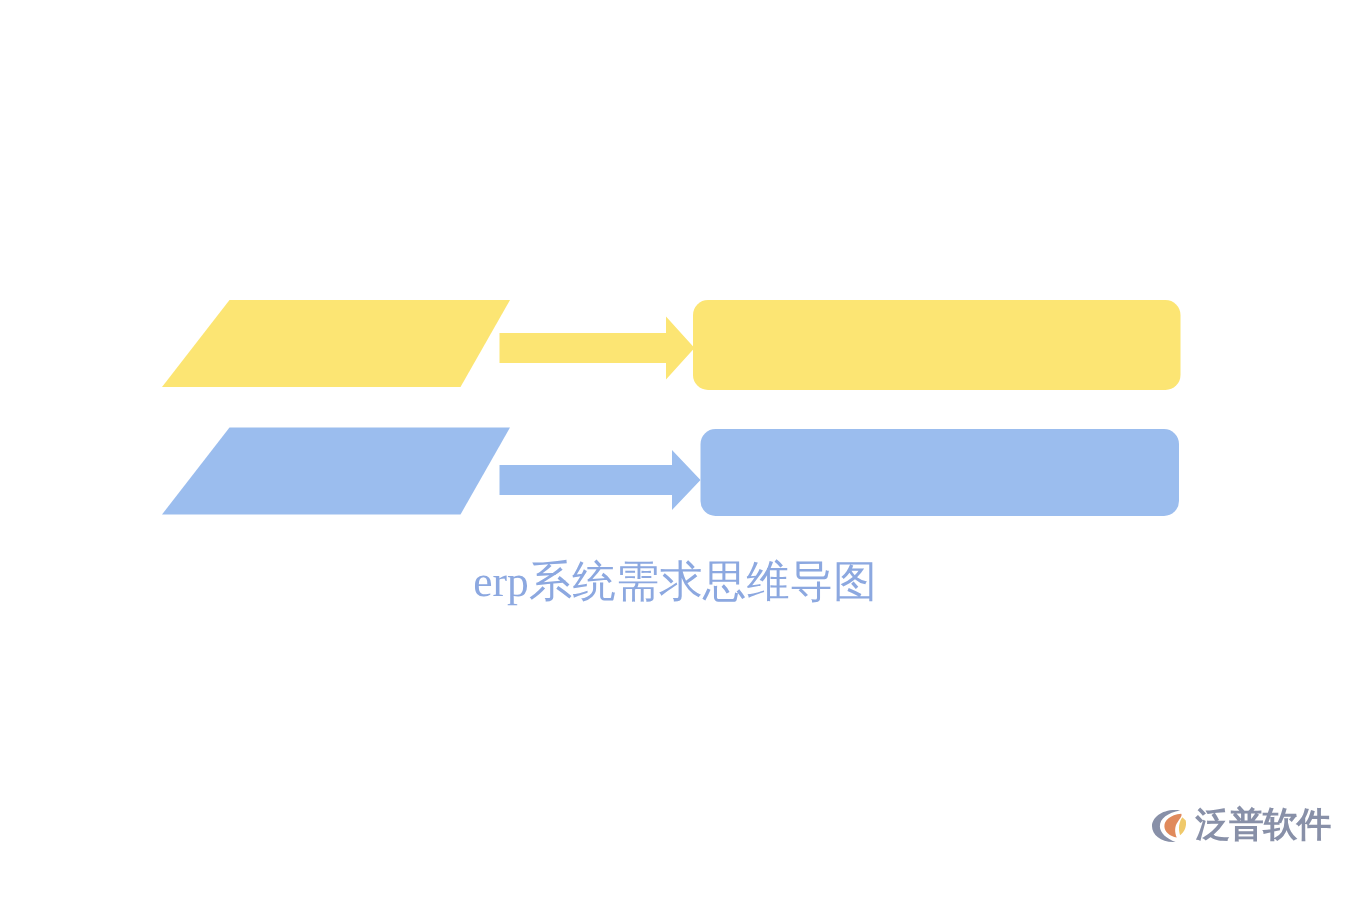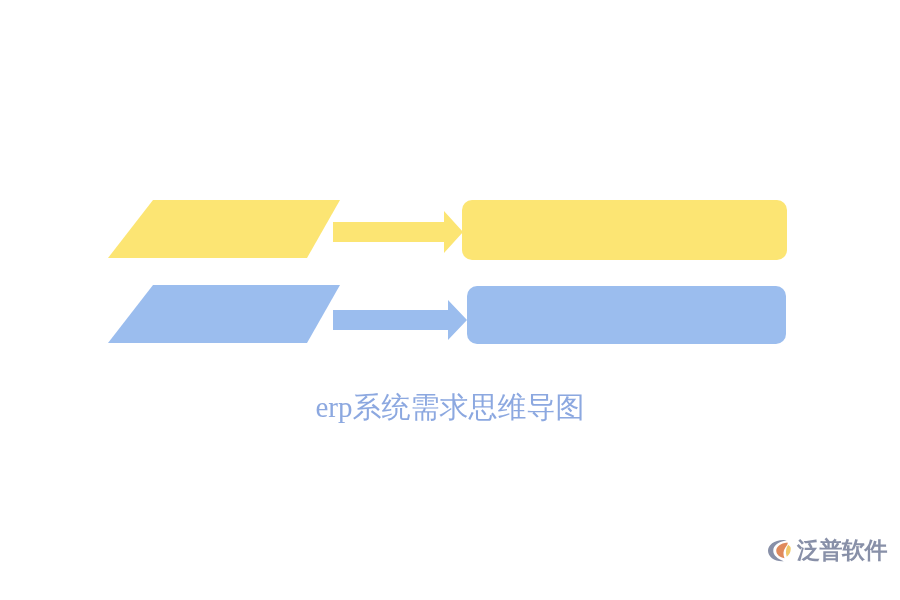--- a/index.html
+++ b/index.html
@@ -29,21 +29,21 @@
     left: 0;
     top: 0;
     width: 900px;
     height: 600px;
   }
 
   
   .caption {
     position: absolute;
     left: 0;
-    top: 387px;
+    top: 368px;
     width: 900px;
     text-align: center;
     font-family: "Liberation Serif", "DejaVu Serif", serif;
     font-size: 29px;
     line-height: 40px;
     letter-spacing: 0px;
     color: #8CA8E0;
     white-space: nowrap;
   }
 

